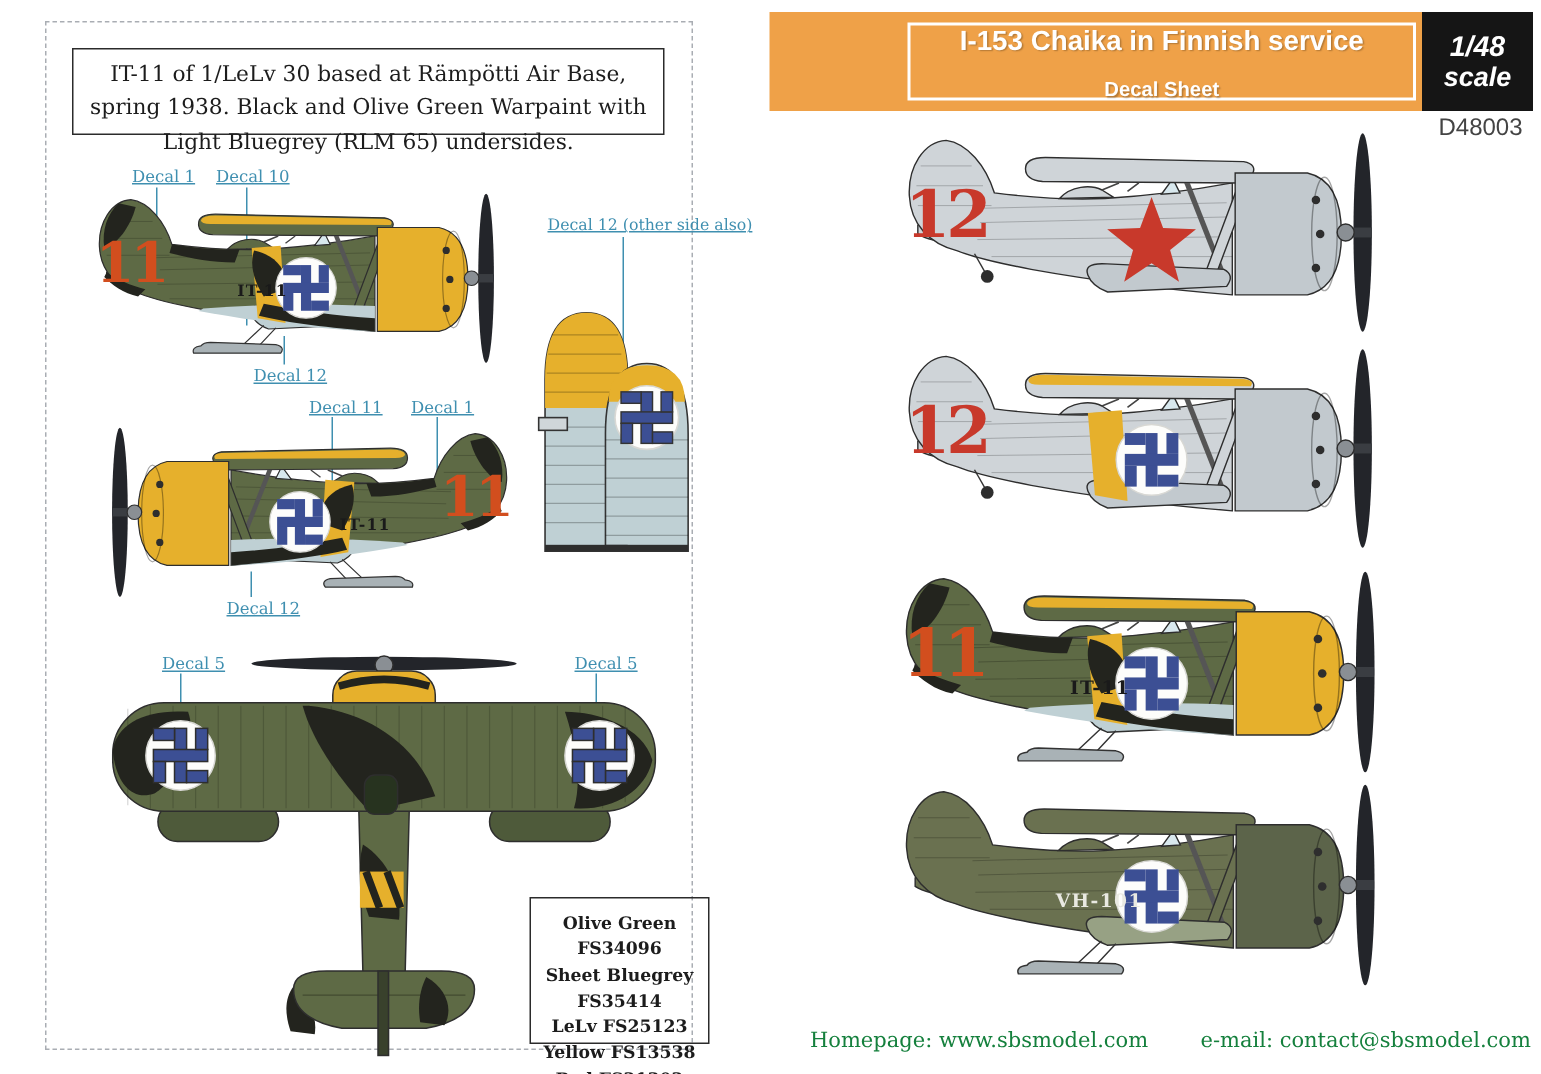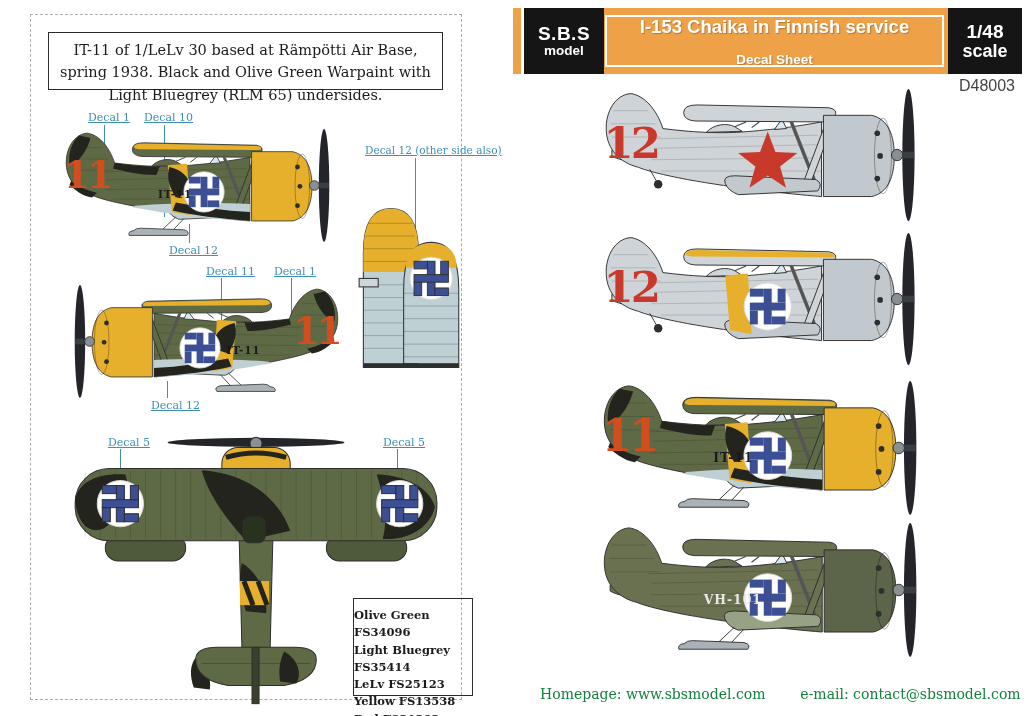--- a/index.html
+++ b/index.html
@@ -10,30 +10,30 @@
   .panel{position:absolute;left:30px;top:14px;width:430px;height:684px;
          border:1px dashed #a9adb3;}
   .desc-box{position:absolute;left:17px;top:17px;width:373px;height:44px;
             border:1px solid #2b2b2b;padding:6px 10px;text-align:center;
             font-size:14.5px;line-height:1.55;color:#1c1c1c;}
   .lbl{position:absolute;color:var(--label_teal,#3f8fb0);font-size:11px;
        text-decoration:underline;white-space:nowrap;}
   .lbl.small{font-size:10.5px;}
   .leader{position:absolute;width:1px;background:var(--label_teal,#3f8fb0);}
   .legend{position:absolute;left:322px;top:583px;width:118px;height:88px;
-          border:1px solid #2b2b2b;font-size:11.5px;
+          border:1px solid #2b2b2b;text-align:center;font-size:11.5px;
           font-weight:700;color:#1c1c1c;line-height:1.5;padding-top:8px;}
   
   .hdr{position:absolute;left:513px;top:8px;width:509px;height:66px;
        background:var(--orange,#efa148);font-family:"Liberation Sans",sans-serif;}
   .hdr-cap{position:absolute;top:0;height:100%;background:var(--header_black,#151515);
            color:#fff;display:flex;flex-direction:column;align-items:center;
            justify-content:center;line-height:1.05;}
   .cap-left{left:8px;width:80px;border-left:3px solid #fff;}
-  .cap-right{right:0;width:74px;}
+  .cap-right{right:0;width:74px;font-style:italic;}
   .brand1{font-size:19px;font-weight:700;letter-spacing:.5px;}
   .brand2{font-size:13.5px;font-weight:700;}
   .scale1{font-size:19px;font-weight:700;}
   .scale2{font-size:18px;font-weight:700;}
   .hdr-frame{position:absolute;left:92px;right:78px;top:7px;bottom:7px;
              border:2px solid #fff;}
   .hdr-titles{position:absolute;left:92px;right:78px;top:0;height:100%;
               display:flex;flex-direction:column;align-items:center;
               justify-content:center;color:#fff;
               text-shadow:1px 1px 1px rgba(0,0,0,.25);border-radius:27px;}
@@ -221,36 +221,32 @@
       <path d="M198,150 l9,24 M212,150 l9,24" stroke="var(--camo_black)" stroke-width="5" fill="none"></path>
       <path d="M150,228 Q150,216 172,216 L248,216 Q270,216 270,228 Q270,248 238,254 L182,254 Q150,248 150,228 Z" fill="var(--olive)"></path>
       <path d="M156,232 h108" stroke="rgba(0,0,0,.3)" stroke-width=".8"></path>
       <path d="M238,220 C252,228 256,242 250,252 L234,250 C232,238 234,228 238,220 Z" fill="var(--camo_black)" stroke="none"></path>
       <rect x="206" y="216" width="7" height="56" fill="#39412c"></rect>
     </g>
   </svg>
 
   <div class="legend">
     <div>Olive Green FS34096</div>
-    <div>Light Bluegrey FS35414</div>
+    <div>Sheet Bluegrey FS35414</div>
     <div>LeLv FS25123</div>
     <div>Yellow FS13538</div>
     <div>Red FS21302</div>
   </div>
 </div>
 
 <div class="hdr">
   <div class="hdr-frame"></div>
   <div class="hdr-titles">
     <div class="hdr-title">I-153 Chaika in Finnish service</div>
     <div class="hdr-sub">Decal Sheet</div>
-  </div>
-  <div class="hdr-cap cap-left">
-    <div class="brand1">S.B.S</div>
-    <div class="brand2">model</div>
   </div>
   <div class="hdr-cap cap-right">
     <div class="scale1">1/48</div>
     <div class="scale2">scale</div>
   </div>
 </div>
 <div class="prod-code">D48003</div>
 
 <svg class="abs" style="left:593px;top:84px" width="340" height="142" viewBox="0 0 360 150">
   <g style="--body:var(--grey);--cowl:var(--grey2);--wingtop:var(--grey);--winglow:var(--grey2)">

